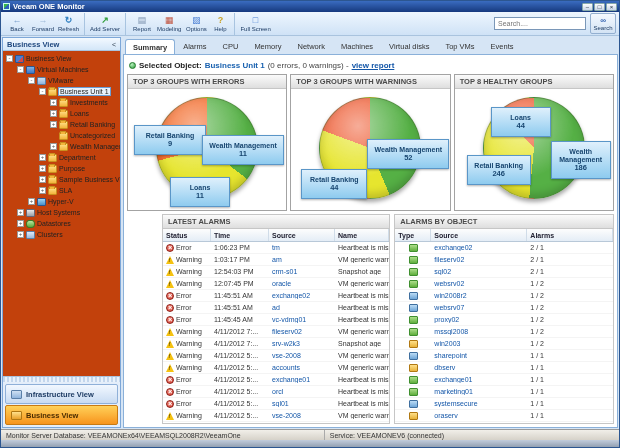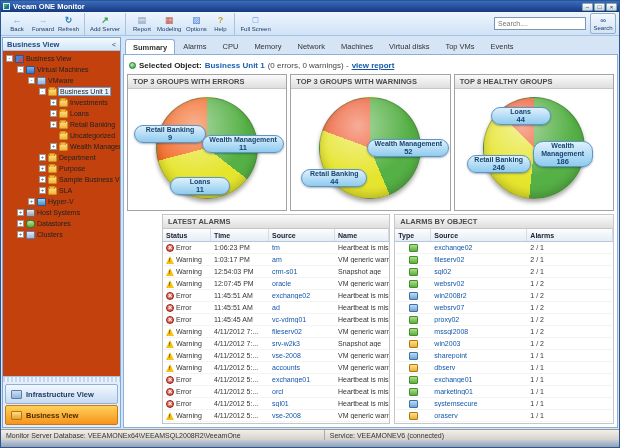--- a/index.html
+++ b/index.html
@@ -81,30 +81,30 @@
   .sel-obj { font-weight:bold; color:#1a62b0; }
   .sel-status { color:#444; }
   a.link { color:#1356a8; text-decoration:underline; font-weight:bold; cursor:pointer; }
 
   
   .charts { height:137px; flex:none; display:flex; gap:3px; margin-top:1px; }
   .panel { flex:1; display:flex; flex-direction:column; border:1px solid #a3a3a3; min-width:0; }
   .panel-hd { height:14px; flex:none; display:flex; align-items:center; padding:0 5px; font-size:7.5px; font-weight:bold; color:#4a4a4a; background:linear-gradient(#fbfbfb,#dedede); border-bottom:1px solid #c6c6c6; }
   .chart-body { flex:1; position:relative; background:#fff; }
   .pie { position:absolute; width:102px; height:102px; left:28px; top:8px; border-radius:50%; border:1px solid rgba(60,90,40,.45); box-shadow:0 3px 4px rgba(0,0,0,.35), inset 0 -4px 8px rgba(0,0,0,.18); }
-  .callout { position:absolute; background:linear-gradient(#dff0fc,#8ecbef); border:1px solid #5a96c8; border-radius:10px; box-shadow:0 1px 2px rgba(0,0,0,.3); font-size:7px; font-weight:bold; color:#17456f; text-align:center; padding:0 2px; line-height:8px; }
+  .callout { position:absolute; background:linear-gradient(#dff0fc,#8ecbef); border:1px solid #5a96c8; border-radius:0; box-shadow:0 1px 2px rgba(0,0,0,.3); font-size:7px; font-weight:bold; color:#17456f; text-align:center; padding:6px 2px; line-height:8px; }
   .callout b { display:block; font-size:7.5px; }
   .c0-a { left:6px;  top:36px; width:72px; }
   .c0-b { left:74px; top:46px; width:82px; }
   .c0-c { left:42px; top:88px; width:60px; }
   .c1-a { left:16px; top:26px; width:60px; }
   .c1-b { left:76px; top:50px; width:82px; }
   .c1-c { left:10px; top:80px; width:66px; }
   .c2-a { left:36px; top:18px; width:60px; }
-  .c2-b { left:78px; top:52px; width:60px; }
+  .c2-b { left:96px; top:52px; width:60px; }
   .c2-c { left:12px; top:66px; width:64px; }
 
   
   .tables { flex:1; display:flex; gap:4px; margin-top:3px; min-height:0; }
   .tbl { flex:1; display:flex; flex-direction:column; border:1px solid #c6c6c6; min-width:0; }
   .tbl.left { flex:1.04;margin-left:35px; }
   .col-hd { height:13px; flex:none; display:flex; align-items:center; background:linear-gradient(#fdfdfd,#e4edf6); border-bottom:1px solid #b8c8d8; font-size:7px; font-weight:bold; color:#223; }
   .col-hd span { padding:0 3px; border-right:1px solid #d0dce8; height:100%; display:flex; align-items:center; }
   .rows { flex:1; overflow:hidden; background:#fff; }
   .trow { display:flex; align-items:center; height:12px; font-size:7px; color:#333; border-bottom:1px solid #f4f4f4; cursor:default; }

